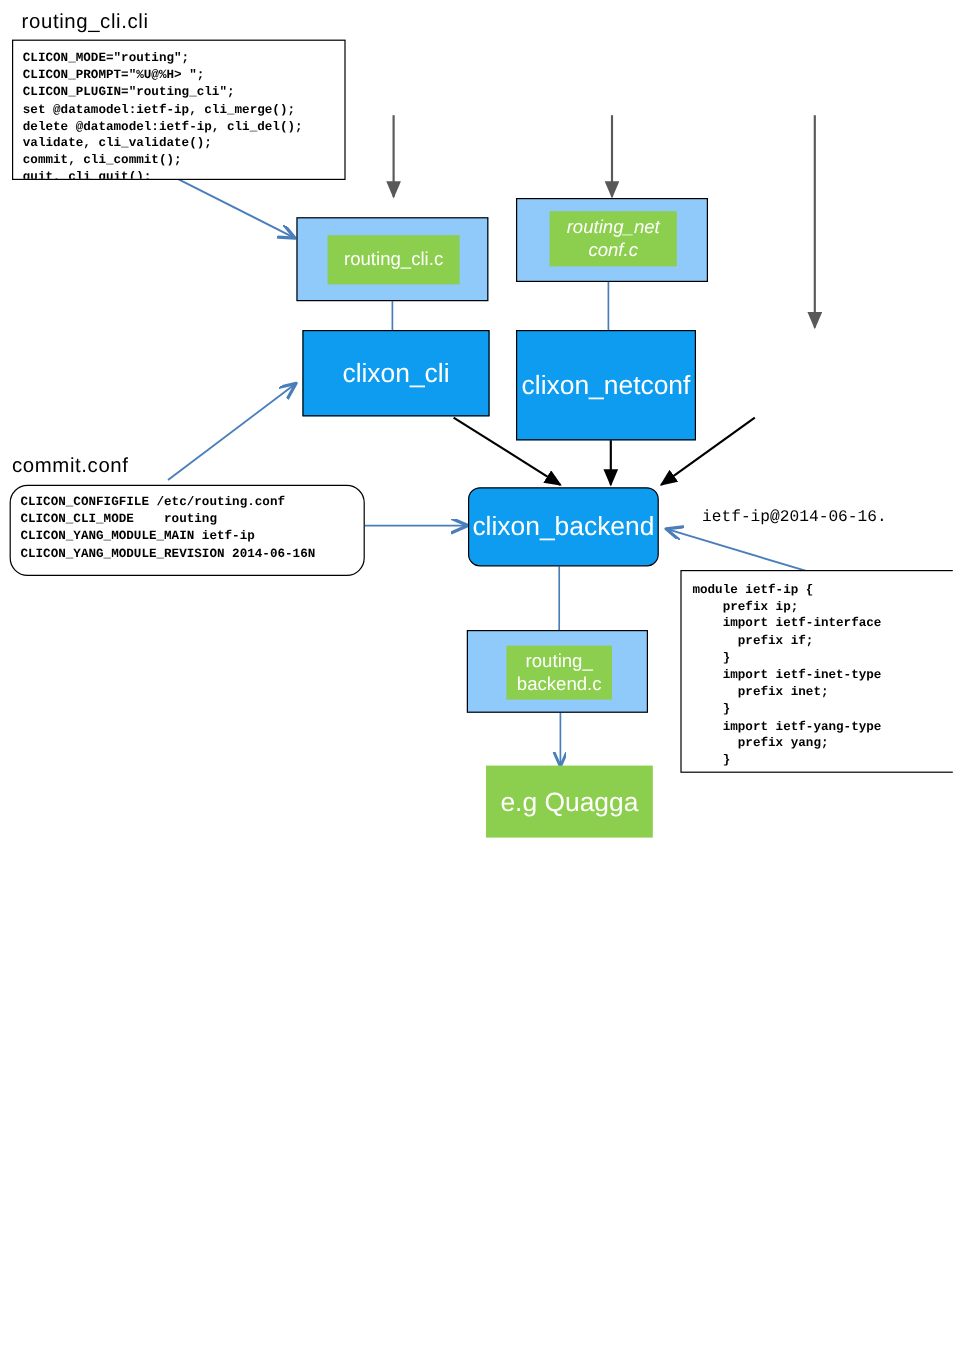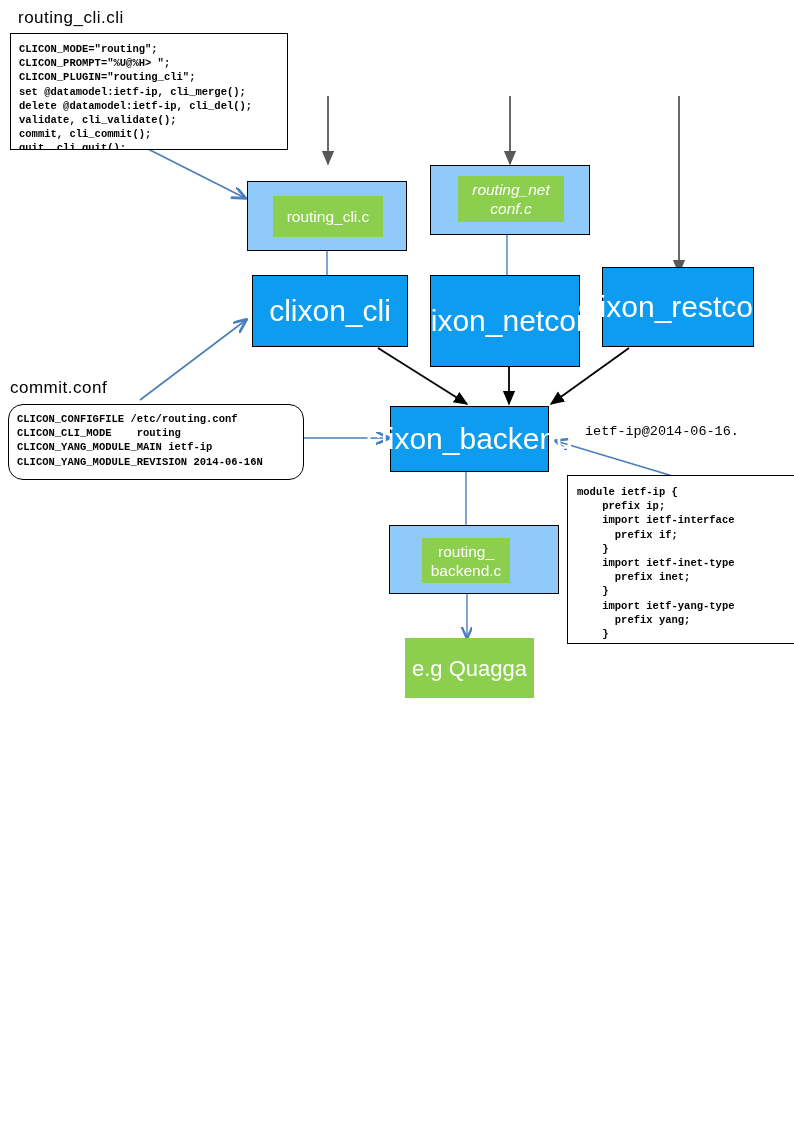--- a/index.html
+++ b/index.html
@@ -22,21 +22,21 @@
 
   .anno{position:absolute;font-family:"Liberation Mono",monospace;
         font-size:13.5px;line-height:18px;color:#000;text-align:center;
         white-space:pre;}
   .anno.left{text-align:left;}
 
   .box{position:absolute;box-sizing:border-box;display:flex;
        align-items:center;justify-content:center;text-align:center;}
   .box-outer{background:#8FCAFB;border:1.5px solid #000;}
   .box-bright{background:#0D9CF0;border:1.5px solid #000;color:#fff;
-              font-size:30px;}
+              font-size:22px;}
   .box-green{background:#8CCE4D;color:#fff;font-size:15.5px;line-height:19px;}
   .box-green.big{font-size:22px;line-height:27px;}
   .inner-green{position:absolute;background:#8CCE4D;color:#fff;
                font-size:15.5px;line-height:19px;display:flex;
                align-items:center;justify-content:center;text-align:center;
                box-sizing:border-box;}
 </style>
 </head>
 <body>
 
@@ -95,48 +95,47 @@
     <div class="inner-green" style="left:25px;top:14px;width:110px;height:41px;">routing_cli.c</div>
   </div>
 
   <div class="box box-outer" style="left:430px;top:165px;width:160px;height:70px;">
     <div class="inner-green" style="left:27px;top:10px;width:106px;height:46px;font-style:italic;">routing_net
 conf.c</div>
   </div>
 
   <div class="box box-bright" style="left:252px;top:275px;width:156px;height:72px;">clixon_cli</div>
   <div class="box box-bright" style="left:430px;top:275px;width:150px;height:92px;">clixon_netconf</div>
-  <div class="box box-bright" style="left:602px;top:267px;width:152px;height:80px;">clixon_restconf</div>
 
   <div class="mono-title" style="left:10px;top:378px;">commit.conf</div>
   <div class="codebox pad2" style="left:8px;top:404px;width:296px;height:76px;border-radius:15px;">
     <pre>CLICON_CONFIGFILE /etc/routing.conf
 CLICON_CLI_MODE    routing
 CLICON_YANG_MODULE_MAIN ietf-ip
 CLICON_YANG_MODULE_REVISION 2014-06-16N</pre>
   </div>
 
-  <div class="box box-bright" style="left:390px;top:406px;width:159px;height:66px;">clixon_backend</div>
+  <div class="box box-bright" style="left:390px;top:406px;width:159px;height:66px;border-radius:10px;">clixon_backend</div>
 
   <div class="anno left" style="left:585px;top:423px;width:220px;">ietf-ip@2014-06-16.</div>
   <div class="codebox pad3" style="left:567px;top:475px;width:240px;height:169px;">
     <pre>module ietf-ip {
     prefix ip;
     import ietf-interface
       prefix if;
     }
     import ietf-inet-type
       prefix inet;
     }
     import ietf-yang-type
       prefix yang;
     }</pre>
   </div>
 
-  <div class="box box-outer" style="left:389px;top:525px;width:170px;height:69px;">
+  <div class="box box-outer" style="left:389px;top:525px;width:151px;height:69px;">
     <div class="inner-green" style="left:32px;top:12px;width:88px;height:45px;">routing_
 backend.c</div>
   </div>
 
-  <div class="box box-green big" style="left:405px;top:638px;width:129px;height:60px;">e.g
+  <div class="box box-green big" style="left:405px;top:638px;width:139px;height:60px;">e.g
 Quagga</div>
 
 </div>
 
 </body></html>

